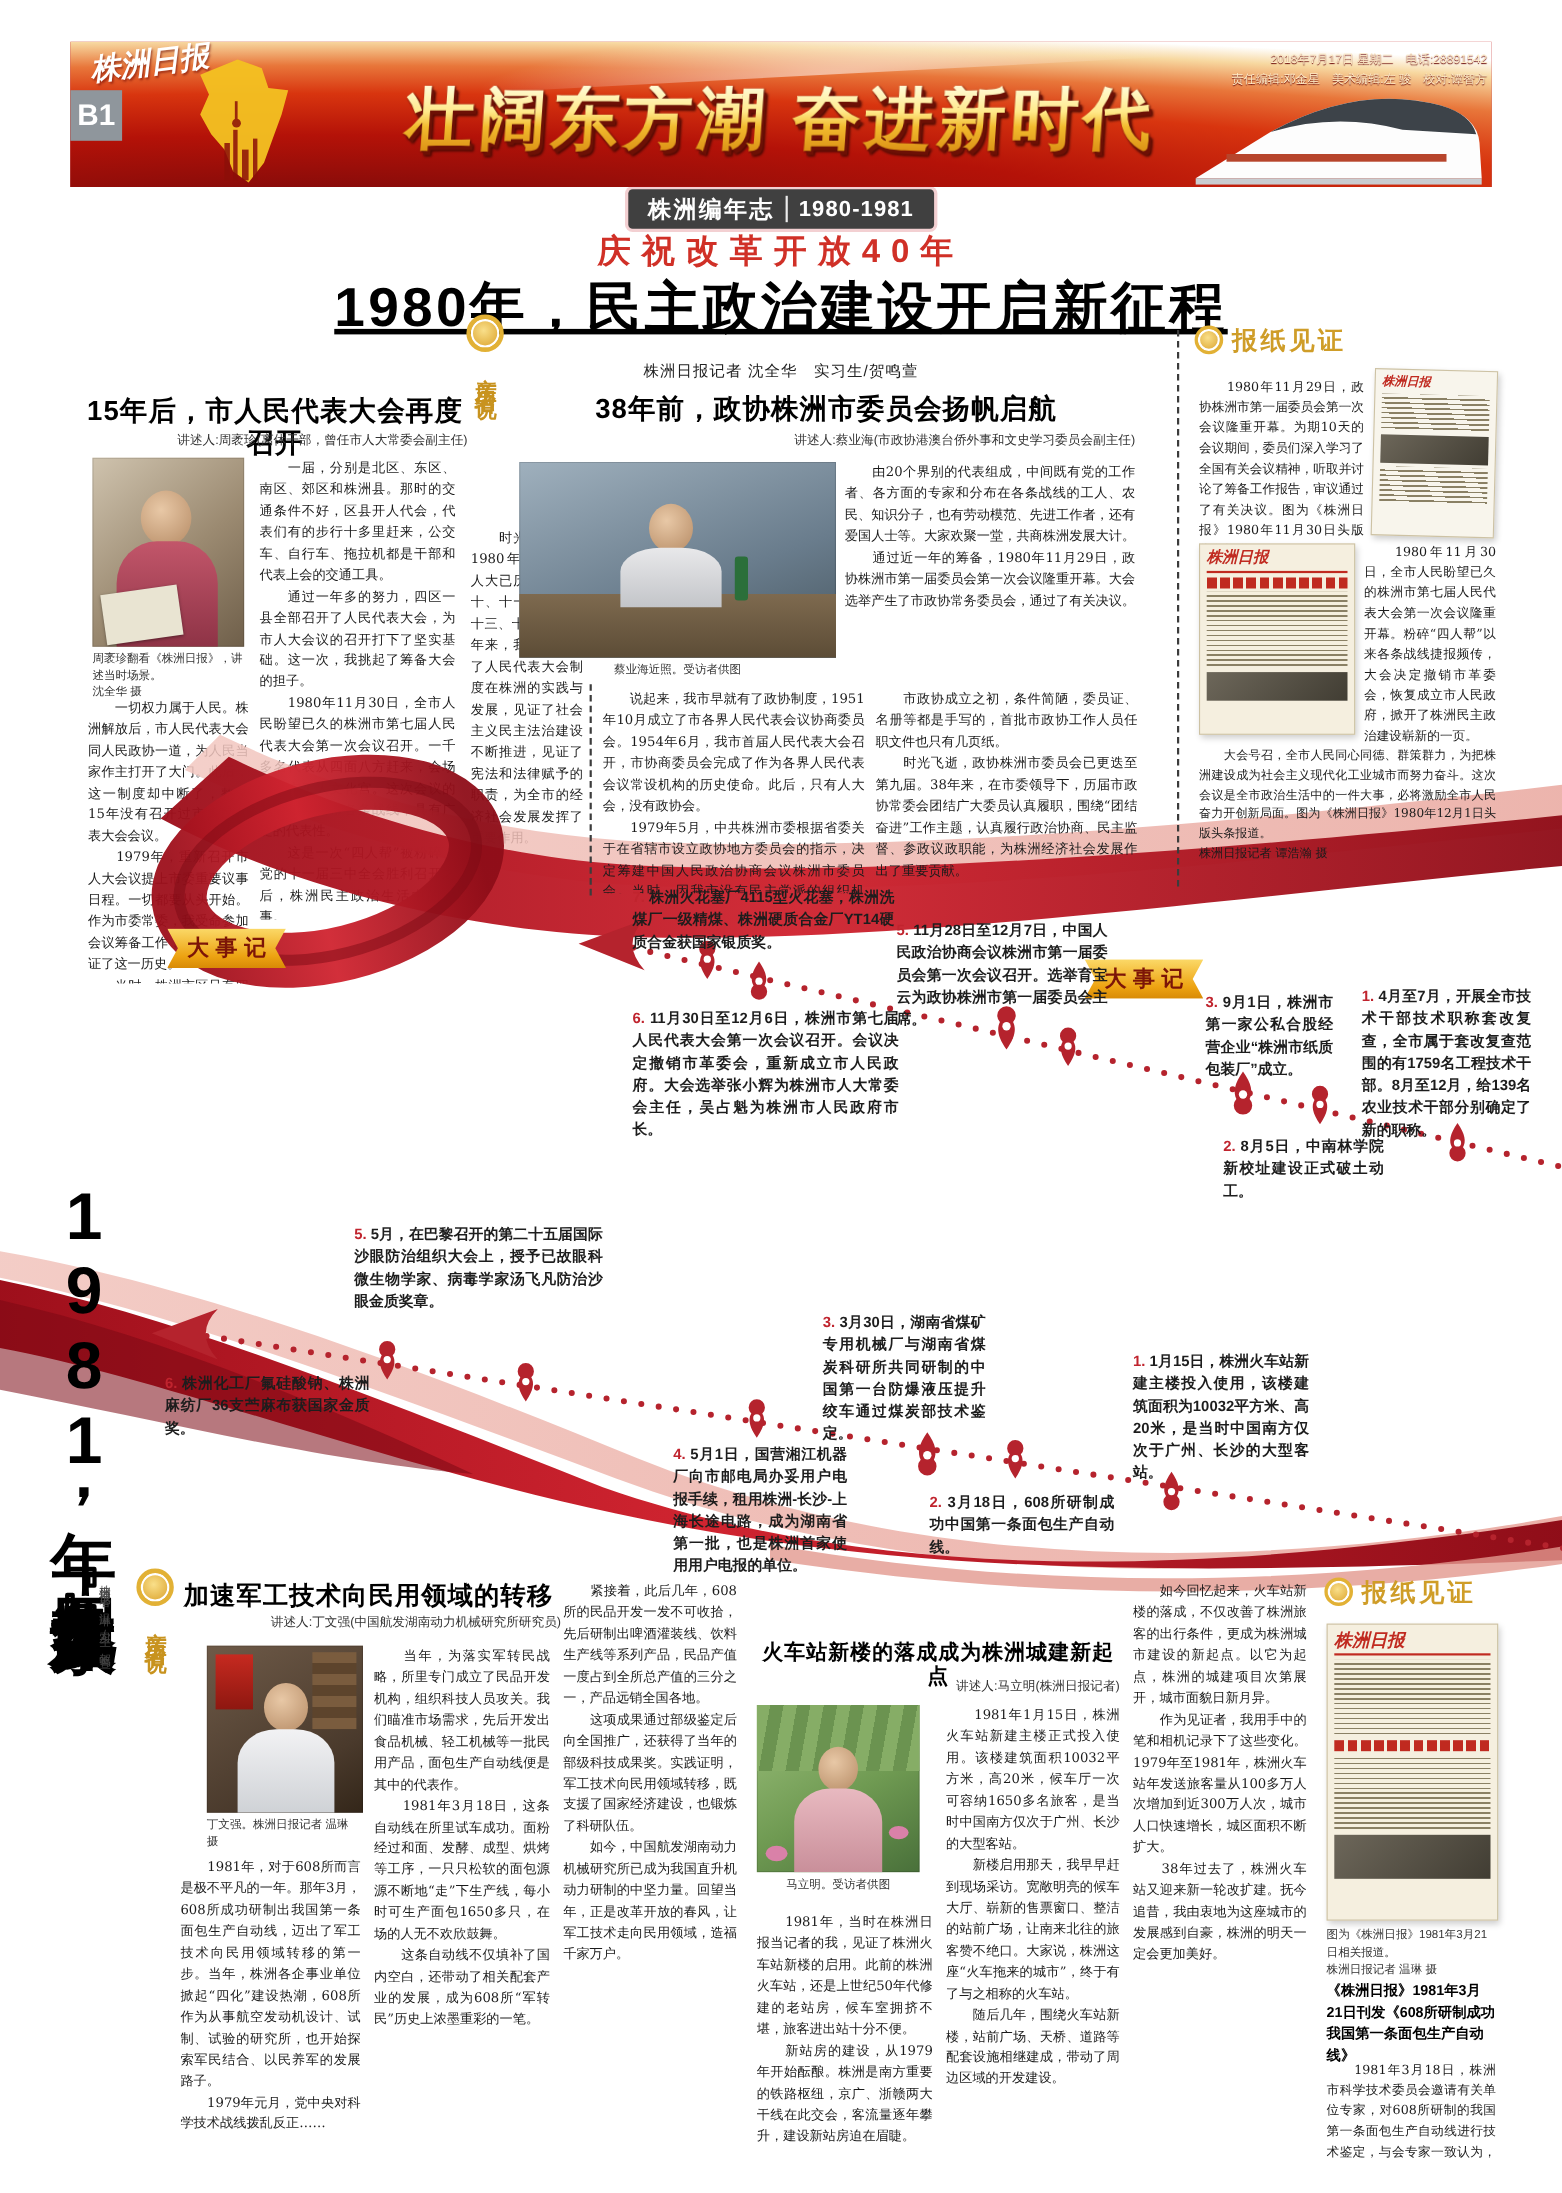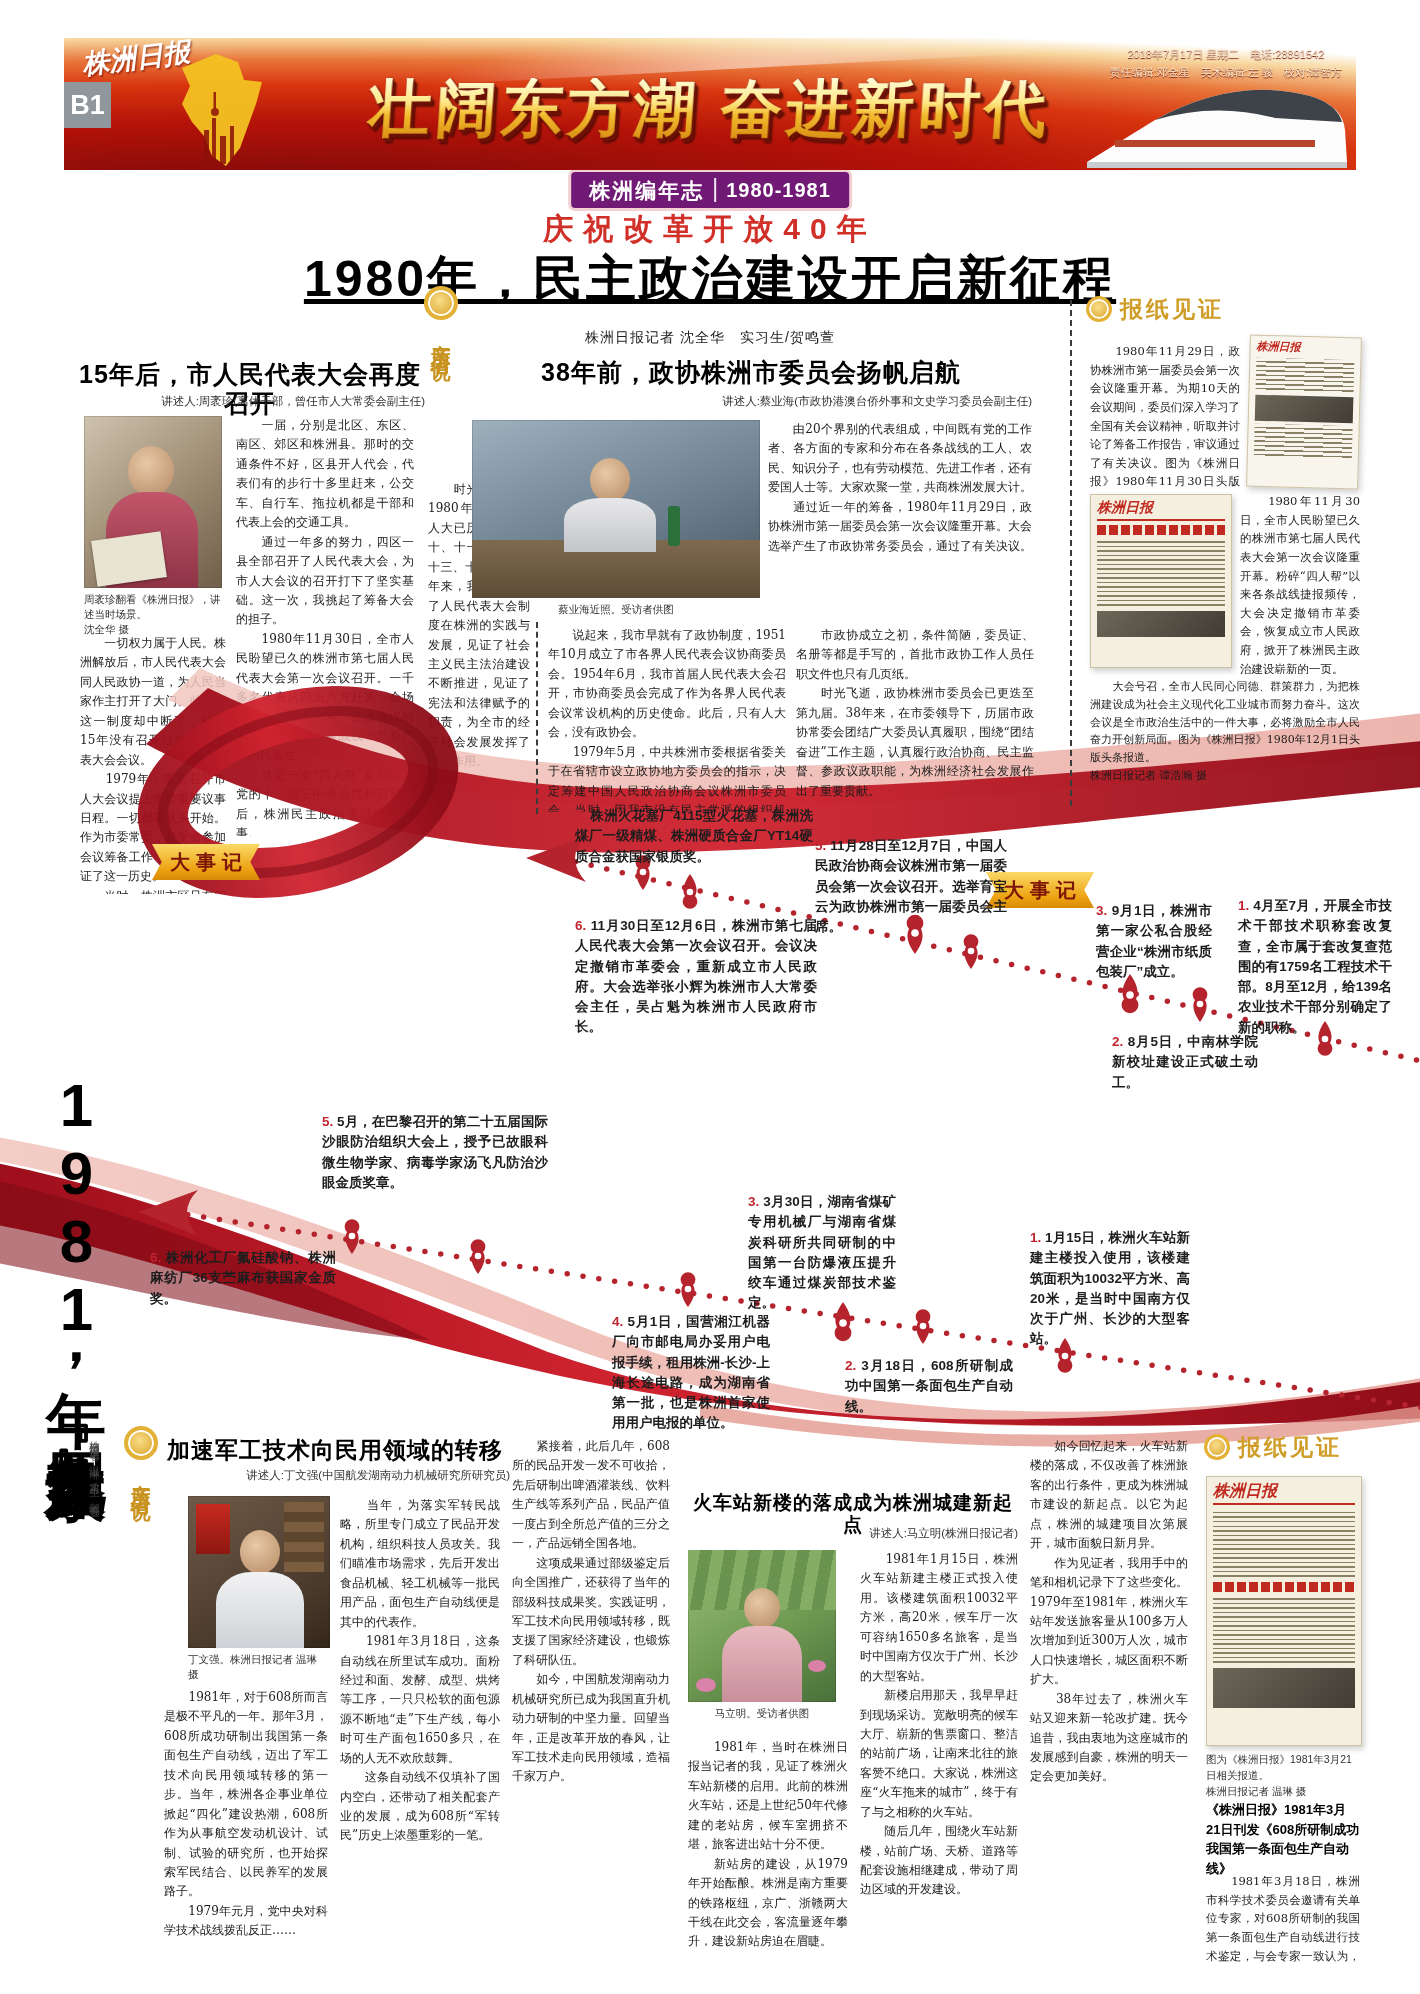--- a/index.html
+++ b/index.html
@@ -13,24 +13,24 @@
   .masthead{position:absolute;left:18px;top:6px;font:italic 700 27px/1 "DejaVu Serif",serif;color:#fff;
             transform:rotate(-7deg);text-shadow:1px 2px 2px #6008;}
   .edition{position:absolute;left:0px;top:44px;width:47px;height:46px;background:#8f969c;color:#fff;
            font:700 27px/46px "Liberation Sans",sans-serif;text-align:center;}
   .map{position:absolute;left:88px;top:14px;}
   .banner-title{position:absolute;left:0;right:0;top:40px;text-align:center;
         font:900 62px/1 "Liberation Sans",sans-serif;letter-spacing:4px;transform:skewX(-4deg);
         background:linear-gradient(#fffbd8 0%,#ffe98a 38%,#f2bb2e 60%,#d98d12 100%);
         -webkit-background-clip:text;background-clip:text;color:transparent;
         filter:drop-shadow(3px 4px 0 #6d1005) drop-shadow(1px 1px 1px #3a0602);}
-  .credits{position:absolute;right:14px;top:8px;text-align:center;font:11px/1.6 "Liberation Sans",sans-serif;color:#ffeec9;text-shadow:0 1px 1px #600;}
+  .credits{position:absolute;right:4px;top:8px;text-align:right;font:11px/1.6 "Liberation Sans",sans-serif;color:#ffeec9;text-shadow:0 1px 1px #600;}
   .train{position:absolute;right:6px;top:44px;}
   .series-badge{position:absolute;left:50%;top:172px;transform:translateX(-50%);
-        background:#701a75;color:#fff;height:36px;display:flex;align-items:center;gap:10px;
+        background:#404040;color:#fff;height:36px;display:flex;align-items:center;gap:10px;
         padding:0 18px;border-radius:4px;box-shadow:0 0 0 3px #c3161c33;}
   .series-badge .sb1{font:700 21px/1 "Liberation Sans",sans-serif;letter-spacing:2px;}
   .series-badge .sbdiv{width:2px;height:24px;background:#fff;opacity:.9;}
   .series-badge .sb2{font:600 20px/1 "Liberation Sans",sans-serif;letter-spacing:1px;}
   .slogan{position:absolute;left:0;right:0;top:214px;text-align:center;color:#d03027;
         font:900 30px/1 "Liberation Sans",sans-serif;letter-spacing:10px;}
   .main-headline{position:absolute;left:0;right:0;top:252px;text-align:center;color:#000;
         font:900 50px/1.1 "Liberation Sans",sans-serif;letter-spacing:3px;text-decoration:underline;}
   .byline{position:absolute;left:0;right:0;top:330px;text-align:center;font:14px/1 "Liberation Sans",sans-serif;color:#222;letter-spacing:1px;}
   

